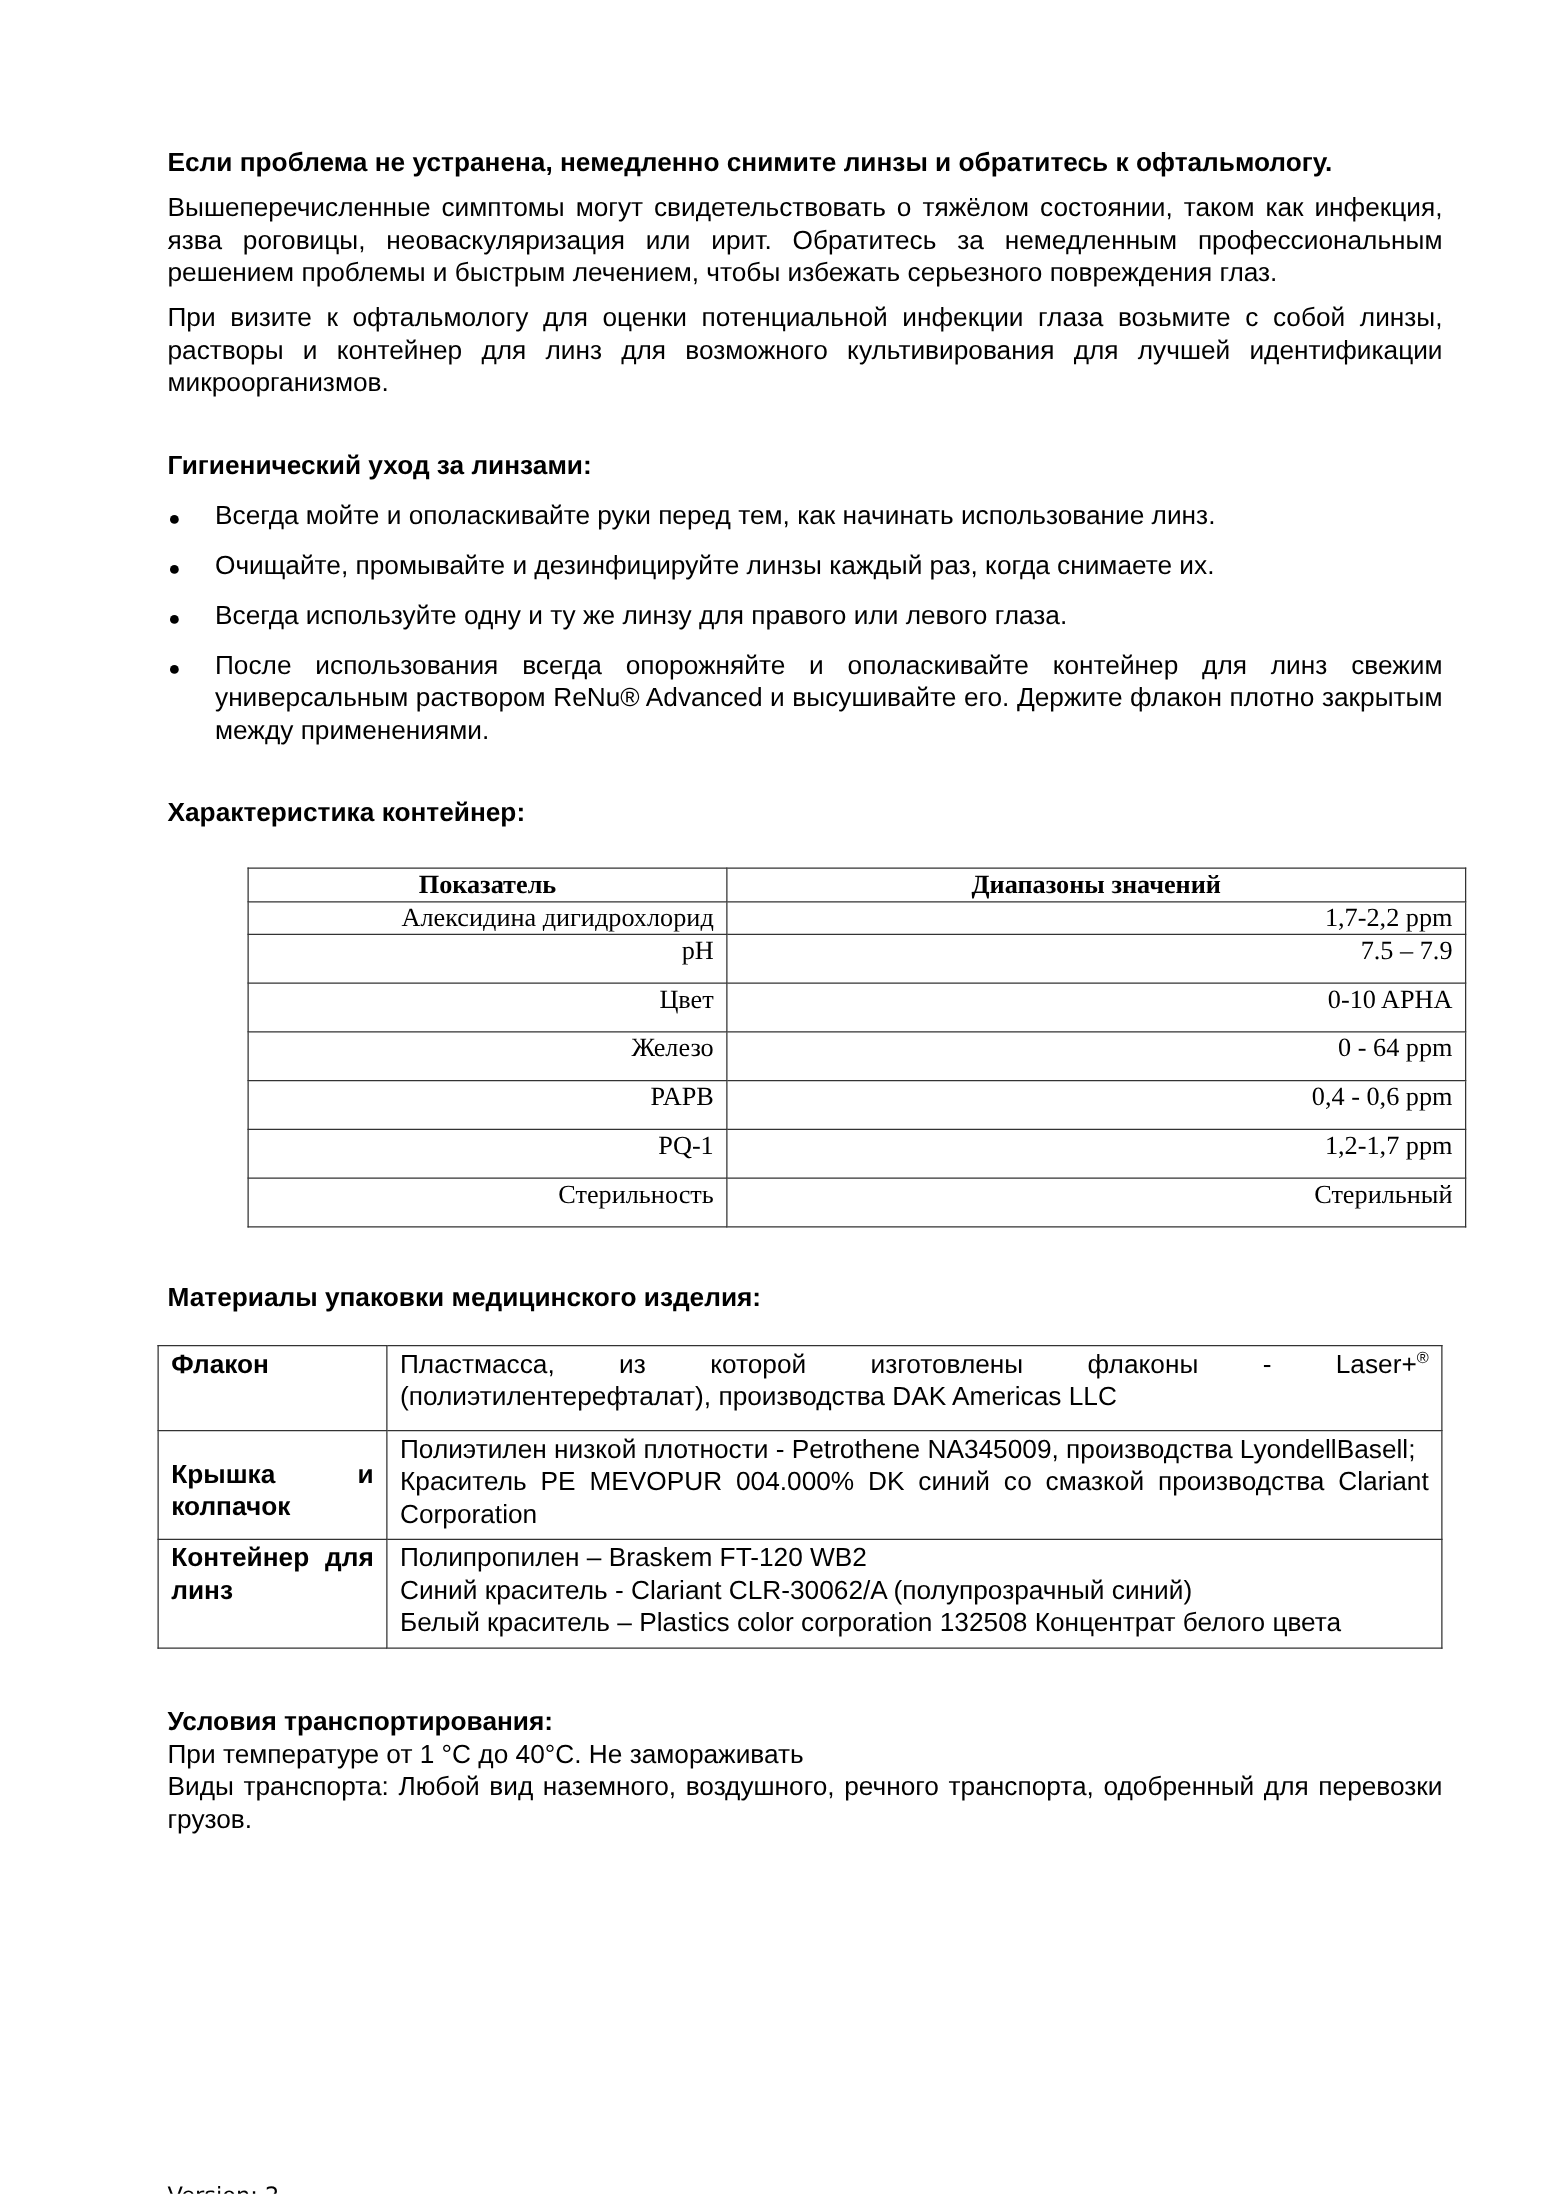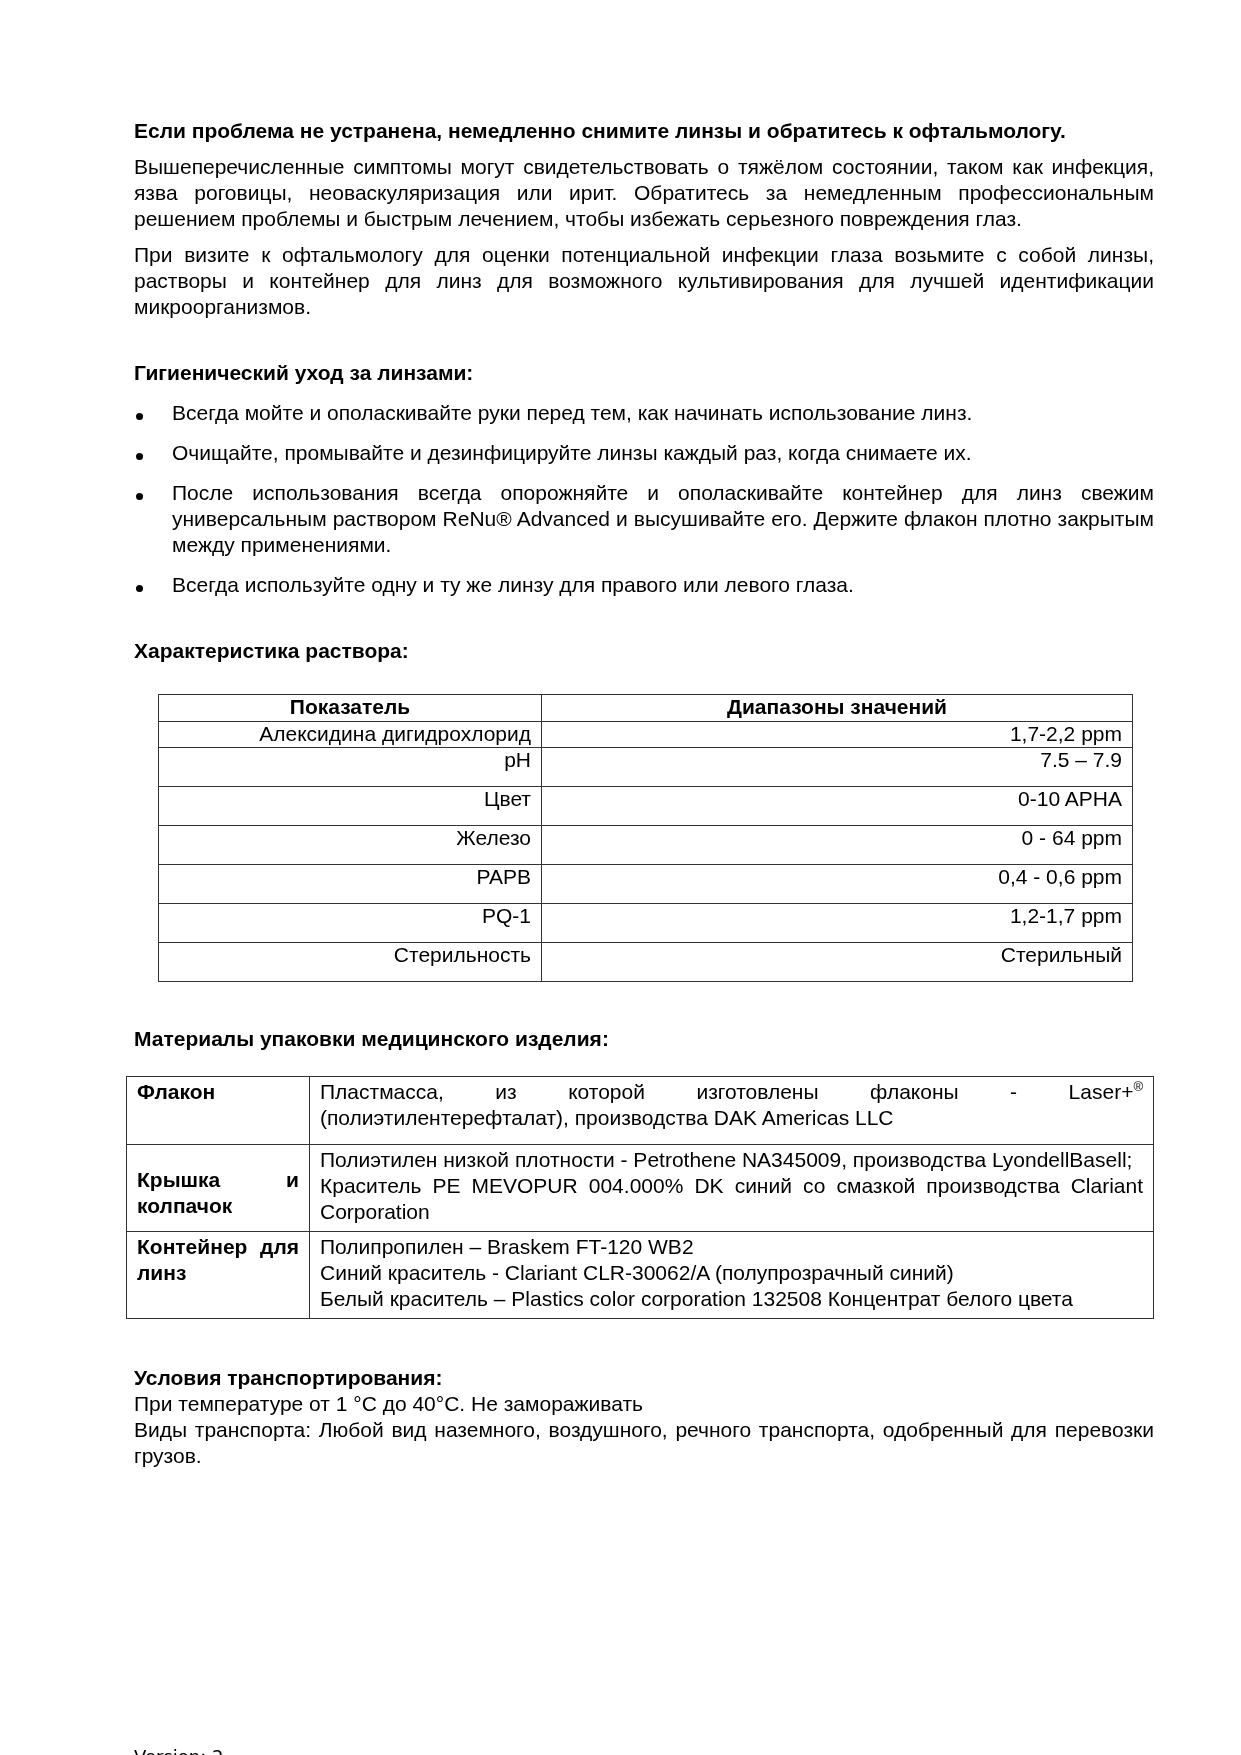--- a/index.html
+++ b/index.html
@@ -8,21 +8,21 @@
   .page { position: absolute; left: 134px; top: 118px; width: 1020px; }
   .p { margin: 0; line-height: 26px; text-align: justify; }
   .bold { font-weight: bold; }
   .gap-s { height: 10px; }
   .gap-l { height: 36px; }
   ul.bullets { list-style: none; margin: 0; padding: 0; }
   ul.bullets li { position: relative; padding-left: 38px; line-height: 26px; margin-top: 14px; text-align: justify; }
   ul.bullets li .dot { position: absolute; left: 2px; top: 0; width: 20px; }
   .dot-shape { display:inline-block; width: 7px; height: 7px; border-radius: 50%; background:#000; margin-top: 10px; }
   table { border-collapse: collapse; }
-  table.spec { margin-left: 24px; width: 975px; margin-top: 30px; }
+  table.spec { margin-left: 64px; width: 975px; margin-top: 30px; font-family: Liberation Serif, serif; }
   table.spec td, table.spec th { border: 1.5px solid #333; font-size: 21px; padding: 0 10px; vertical-align: top; text-align: right; line-height: 24px; }
   table.spec th { font-weight: bold; text-align: center; height: 26px; }
   table.spec td { height: 38px; }
   table.spec tr.first td { height: 25px; }
   table.spec td.c1 { width: 362px; }
   table.pack { margin-left: -8px; width: 1028px; margin-top: 24px; }
   table.pack td { border: 1.5px solid #333; font-size: 21px; padding: 2px 10px 6px 10px; vertical-align: top; line-height: 26px; text-align: justify; }
   table.pack td.lbl { width: 162px; font-weight: bold; text-align: justify; text-align-last: left; }
   sup { font-size: 13px; line-height: 0; }
   .footer { position: absolute; left: 134px; top: 1746px; font-family: "DejaVu Sans", sans-serif; font-size: 18px; }
@@ -36,26 +36,26 @@
   <div class="gap-s"></div>
   <p class="p">Вышеперечисленные симптомы могут свидетельствовать о тяжёлом состоянии, таком как инфекция, язва роговицы, неоваскуляризация или ирит. Обратитесь за немедленным профессиональным решением проблемы и быстрым лечением, чтобы избежать серьезного повреждения глаз.</p>
   <div class="gap-s"></div>
   <p class="p">При визите к офтальмологу для оценки потенциальной инфекции глаза возьмите с собой линзы, растворы и контейнер для линз для возможного культивирования для лучшей идентификации микроорганизмов.</p>
 
   <div class="gap-l" style="height:40px"></div>
   <p class="p bold">Гигиенический уход за линзами:</p>
   <ul class="bullets">
     <li><span class="dot"><span class="dot-shape"></span></span><span>Всегда мойте и ополаскивайте руки перед тем, как начинать использование линз.</span></li>
     <li><span class="dot"><span class="dot-shape"></span></span><span>Очищайте, промывайте и дезинфицируйте линзы каждый раз, когда снимаете их.</span></li>
+    <li><span class="dot"><span class="dot-shape"></span></span><span>Всегда используйте одну и ту же линзу для правого или левого глаза.</span></li>
     <li><span class="dot"><span class="dot-shape"></span></span><span>После использования всегда опорожняйте и ополаскивайте контейнер для линз свежим универсальным раствором ReNu® Advanced и высушивайте его. Держите флакон плотно закрытым между применениями.</span></li>
-    <li><span class="dot"><span class="dot-shape"></span></span><span>Всегда используйте одну и ту же линзу для правого или левого глаза.</span></li>
   </ul>
 
   <div class="gap-l" style="height:40px"></div>
-  <p class="p bold">Характеристика раствора:</p>
+  <p class="p bold">Характеристика контейнер:</p>
 
   <table class="spec">
     <tbody>
         <tr>
       <th class="c1">Показатель</th>
       <th>Диапазоны значений</th>
     </tr>
     <tr class="first">
       <td class="c1">Алексидина дигидрохлорид</td>
       <td>1,7-2,2 ppm</td>

